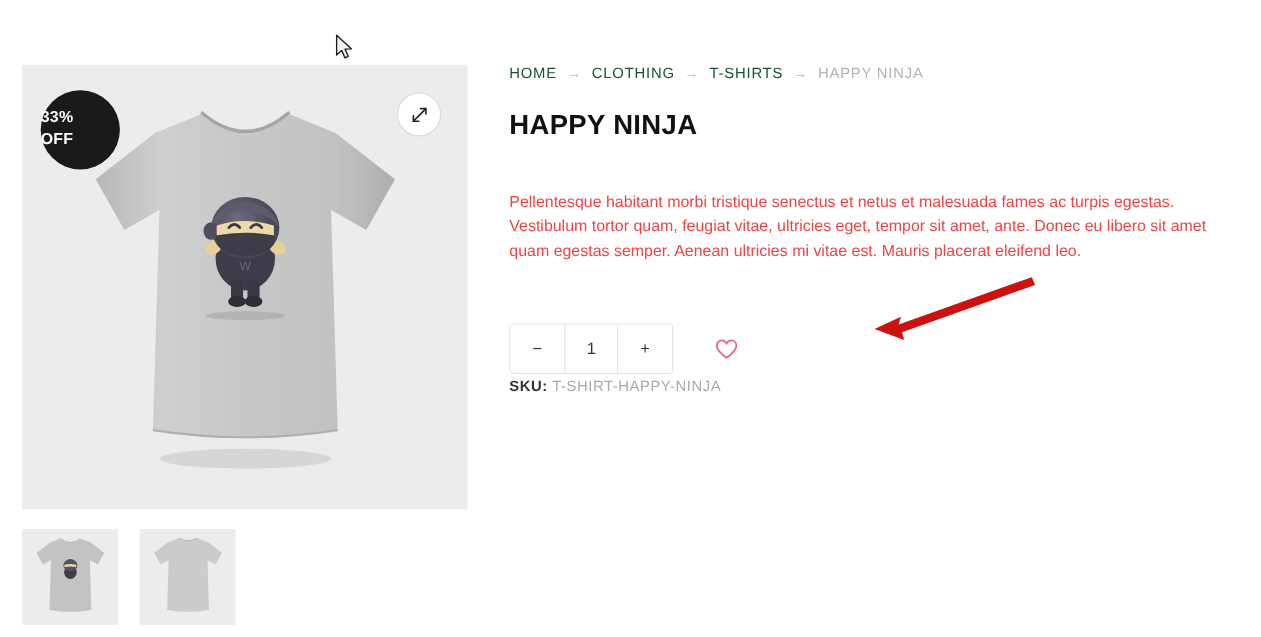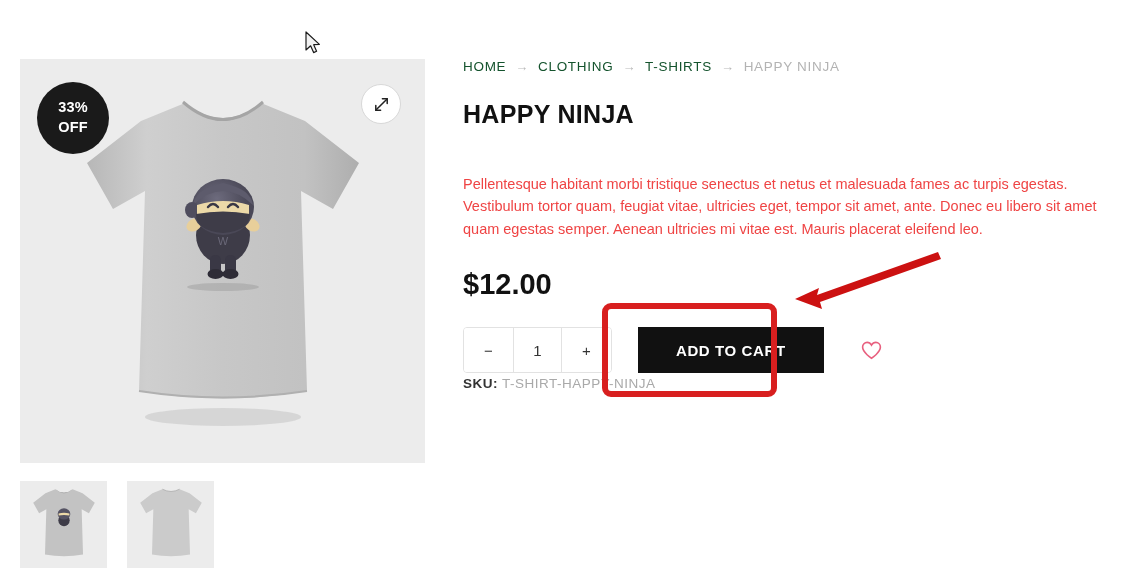--- a/index.html
+++ b/index.html
@@ -17,21 +17,21 @@
     position: relative;
     width: 405px; height: 404px;
     background: #ececec;
     overflow: hidden;
   }
   .badge {
     position: absolute; left: 17px; top: 23px;
     width: 72px; height: 72px; border-radius: 50%;
     background: #1a1a1a; color: #fff;
     display: flex; flex-direction: column;
-    align-items: center; justify-content: center;
+    align-items: flex-start; justify-content: center;
     font-size: 14.5px; font-weight: bold; line-height: 1.35;
     letter-spacing: .2px; z-index: 5;
   }
   .expand-btn {
     position: absolute; right: 24px; top: 25px;
     width: 40px; height: 40px; border-radius: 50%;
     background: #fff; border: 1px solid #d8d8d8;
     display: flex; align-items: center; justify-content: center;
     z-index: 5; cursor: pointer;
   }
@@ -213,35 +213,30 @@
       <a href="#">T-SHIRTS</a>
       <span class="bc-sep">→</span>
       <span class="bc-current">HAPPY NINJA</span>
     </nav>
 
     <h1 class="title">HAPPY NINJA</h1>
 
     <p class="description">Pellentesque habitant morbi tristique senectus et netus et malesuada fames ac turpis egestas. Vestibulum tortor quam, feugiat vitae, ultricies eget, tempor sit amet, ante. Donec eu libero sit amet quam egestas semper. Aenean ultricies mi vitae est. Mauris placerat eleifend leo.</p>
 
     <div class="price">
-      <span class="price-new">$12.00</span>
     </div>
 
     <div class="cart-row">
 
       <div class="qty">
         <button>−</button>
         <div class="qty-val">1</div>
         <button>+</button>
       </div>
 
-      <div class="atc-zone">
-        <button class="atc">ADD TO CART</button>
-        <div class="annot-box"></div>
-      </div>
 
       <div class="wishlist">
         <svg width="21" height="19" viewBox="0 0 21 19">
           <path d="M10.5 17.2 C10.5 17.2 1.6 11.6 1.6 6.1 C1.6 3.3 3.7 1.4 6.1 1.4 C8 1.4 9.6 2.6 10.5 4.2 C11.4 2.6 13 1.4 14.9 1.4 C17.3 1.4 19.4 3.3 19.4 6.1 C19.4 11.6 10.5 17.2 10.5 17.2 Z" fill="none" stroke="#e8607f" stroke-width="1.6"></path>
         </svg>
       </div>
     </div>
 
     <div class="sku">
       <span class="sku-label">SKU:</span>

